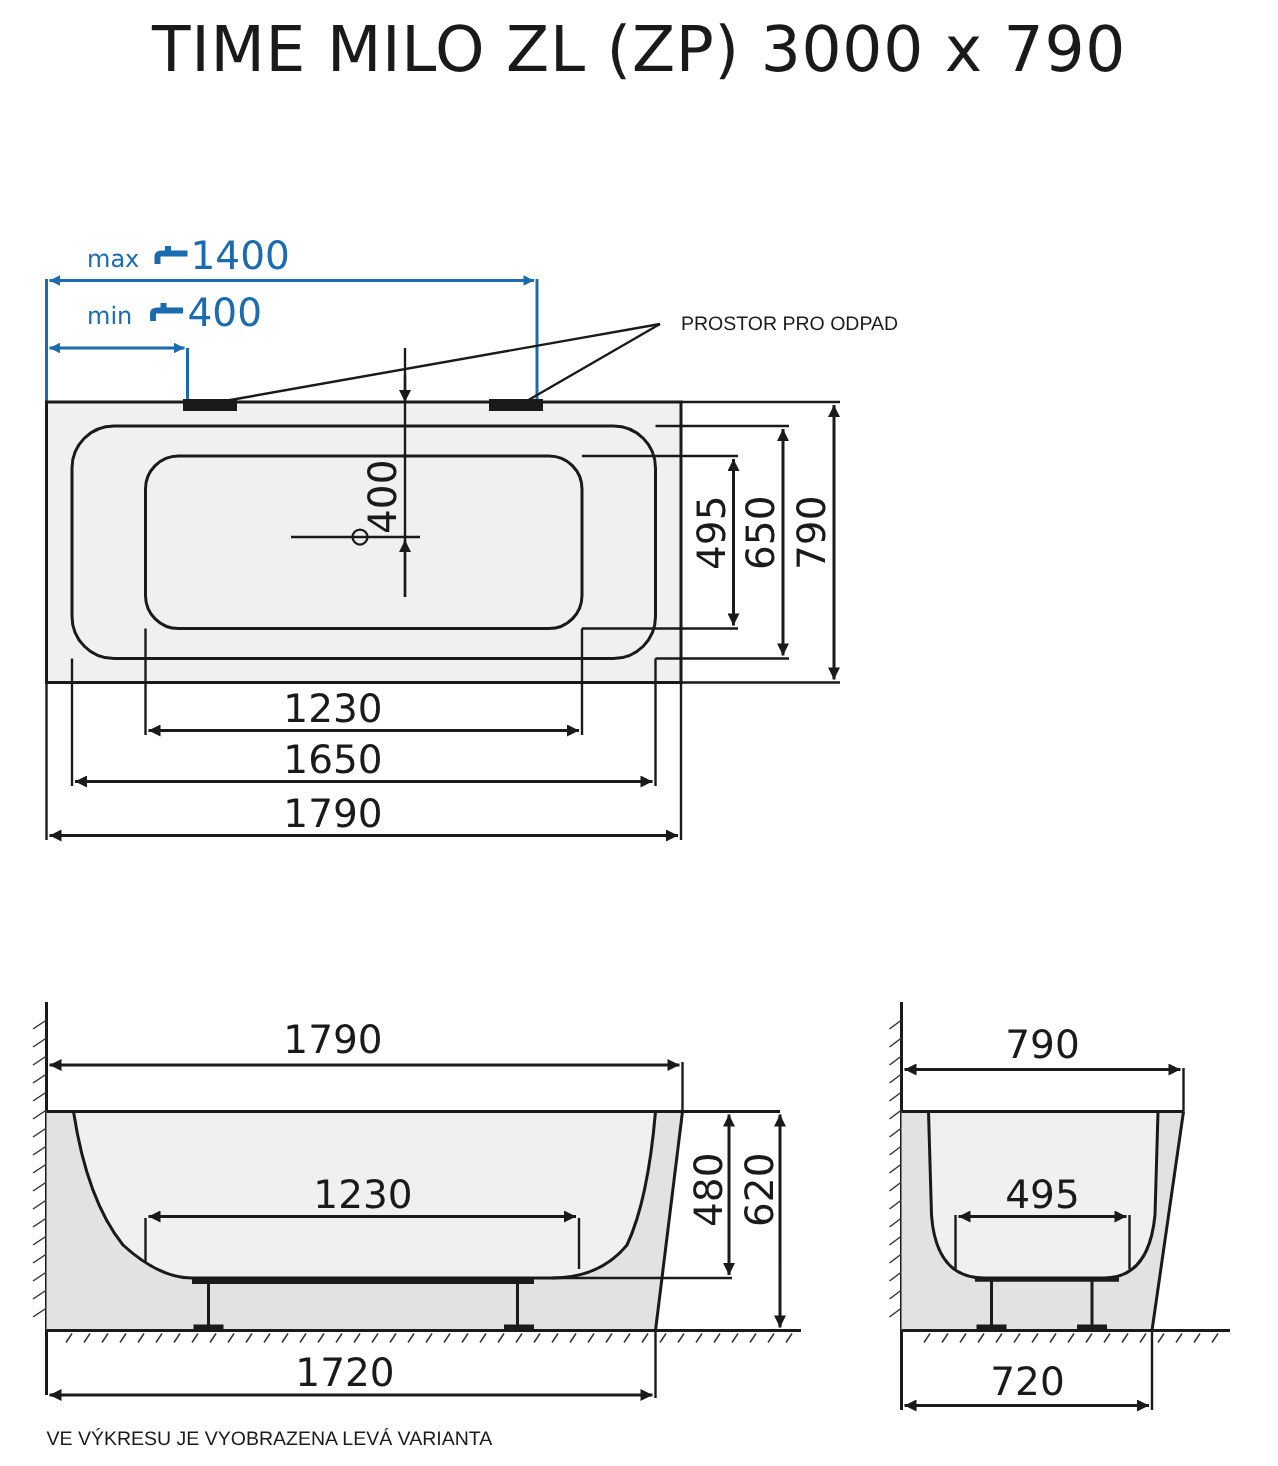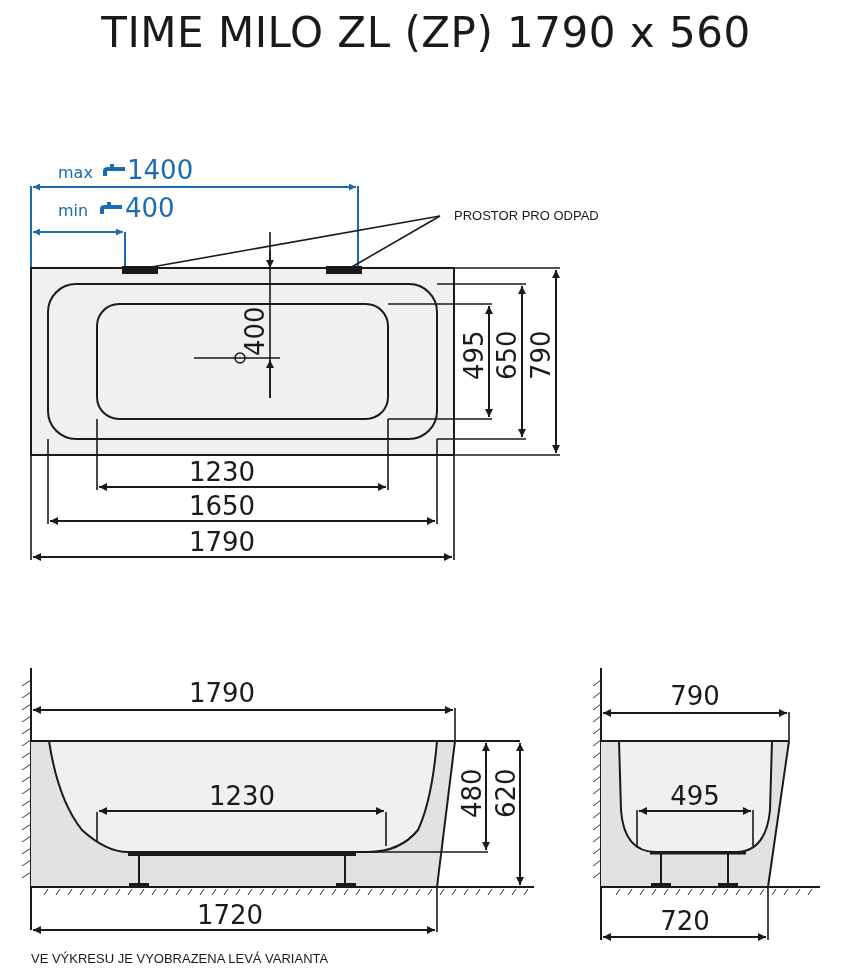--- a/index.html
+++ b/index.html
@@ -10,21 +10,21 @@
   .blue { font-family:"DejaVu Sans", sans-serif; fill:#1a6bb0; }
   .small { font-family:"Liberation Sans", sans-serif; font-size:13px; fill:#1a1a1a; }
   .ln { stroke:#1a1a1a; stroke-width:2; fill:none; }
   .lnt { stroke:#1a1a1a; stroke-width:1.6; fill:none; }
   .bl { stroke:#1a6bb0; stroke-width:2; fill:none; }
   .hatch { stroke:#333; stroke-width:1; }
 </style>
 </head>
 <body>
 
-<div id="title">TIME MILO ZL (ZP) 1790 x 560</div>
+<div id="title">TIME MILO ZL (ZP) 3000 x 790</div>
 
 <svg width="852" height="977" viewBox="0 0 852 977" xmlns="http://www.w3.org/2000/svg">
   <defs>
     <marker id="ar" viewBox="0 0 10 10" refX="10" refY="5" markerWidth="9" markerHeight="6" orient="auto-start-reverse" markerUnits="userSpaceOnUse">
       <path d="M0,0 L10,5 L0,10 z" fill="#1a1a1a"></path>
     </marker>
     <marker id="arb" viewBox="0 0 10 10" refX="10" refY="5" markerWidth="18" markerHeight="7" orient="auto-start-reverse" markerUnits="userSpaceOnUse">
       <path d="M0,0 L10,5 L0,10 z" fill="#1a6bb0"></path>
     </marker>
     <marker id="arv" viewBox="0 0 10 10" refX="10" refY="5" markerWidth="18" markerHeight="8" orient="auto-start-reverse" markerUnits="userSpaceOnUse">

